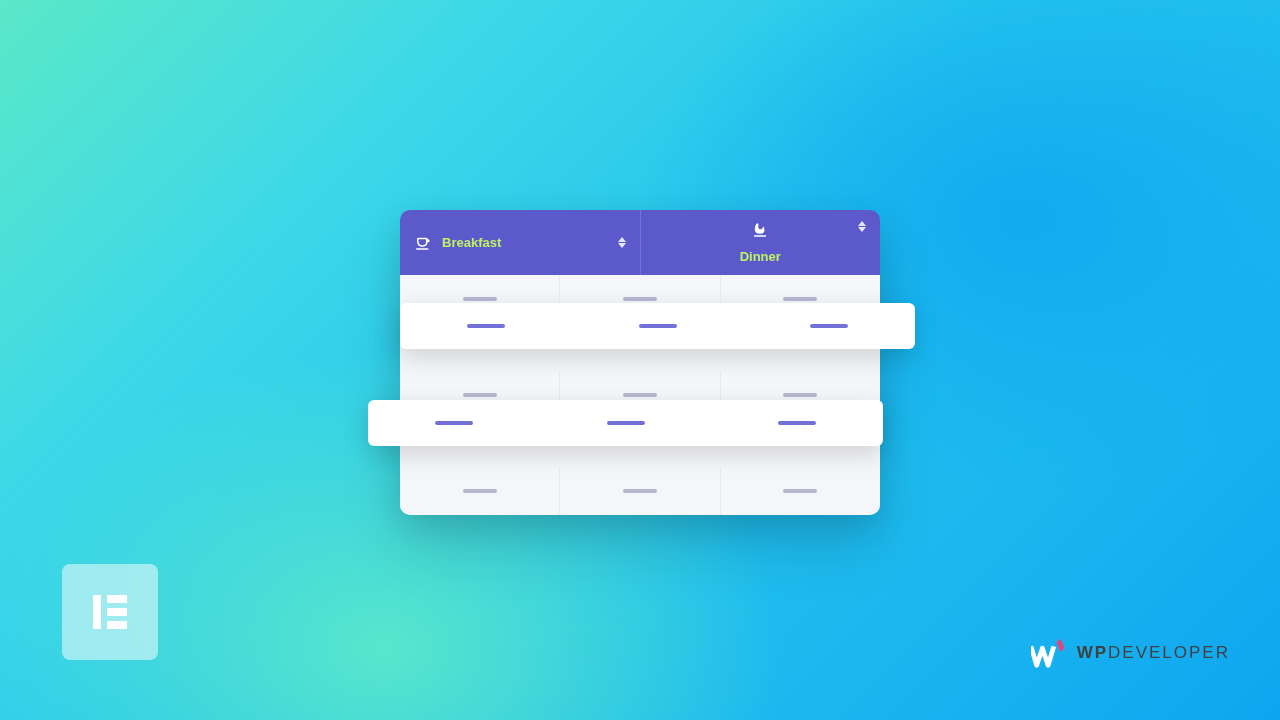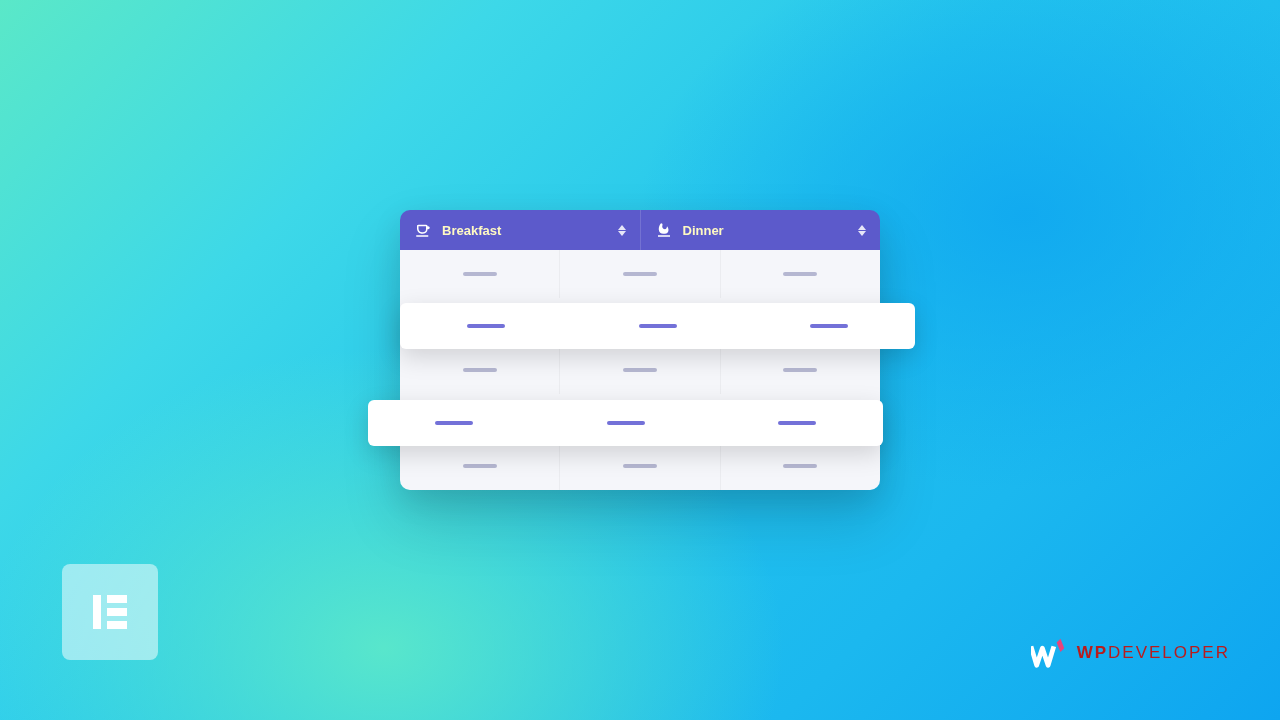--- a/index.html
+++ b/index.html
@@ -42,33 +42,34 @@
     .table-header {
       display: flex;
       background: #5c5acb;
       border-radius: 10px 10px 0 0;
       overflow: hidden;
     }
     
     .header-cell {
       flex: 1;
       padding: 11px 14px;
-      color: #fef9c3;
+      color: #bef264;
       font-size: 13px;
       font-weight: 600;
       display: flex;
       align-items: center;
       gap: 10px;
       border-right: 1px solid rgba(255,255,255,0.15);
       cursor: pointer;
       position: relative;
     }
     
     .header-cell:last-child {
       border-right: none;
+      flex-direction: column;
     }
     
     .header-icon {
       width: 18px;
       height: 18px;
       display: inline-flex;
       align-items: center;
       justify-content: center;
     }
     
@@ -185,21 +186,21 @@
     .wpdev-mark {
       width: 38px;
       height: 30px;
       position: relative;
     }
     
     .wpdev-text {
       font-size: 17px;
       font-weight: 400;
       letter-spacing: 2px;
-      color: #b91c1c;
+      color: #404040;
     }
     
     .wpdev-text strong {
       font-weight: 800;
     }
   </style>
 </head>
 <body>
 
 <div class="background">

